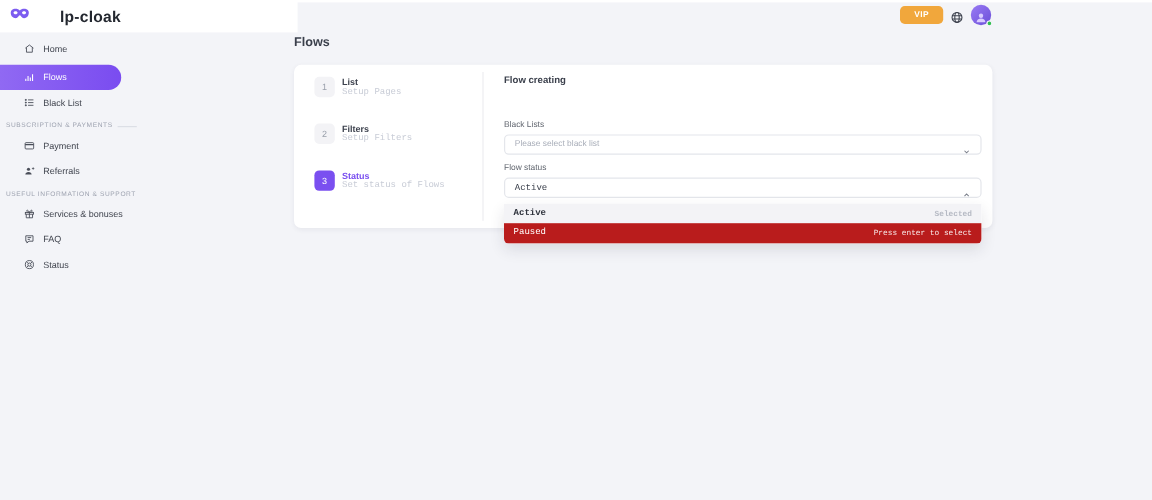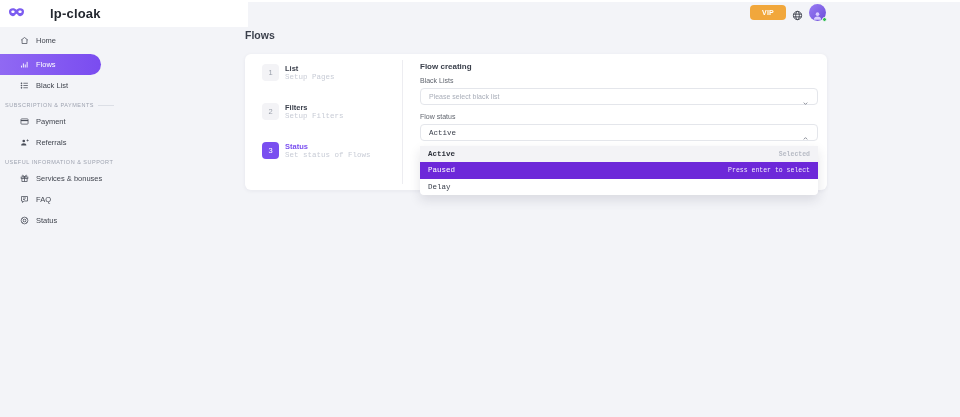--- a/index.html
+++ b/index.html
@@ -76,42 +76,42 @@
   .step-num {
     width:17px; height:17px; border-radius:4px; background:#f3f3f6;
     color:#9aa0ab; font-size:7.5px; display:flex; align-items:center; justify-content:center;
   }
   .step.active .step-num { background:#7a4ff0; color:#ffffff; }
   .step-title { font-size:7.5px; font-weight:bold; color:#3c414d; line-height:9px; }
   .step.active .step-title { color:#7a4ff0; }
   .step-sub { font-size:7.5px; color:#c8ccd6; line-height:9px;font-family:Liberation Mono, monospace; }
 
   .form { position:absolute; left:175px; top:8px; width:398px; }
-  .form-title { font-size:8px; font-weight:bold; color:#3b404c; margin-bottom:6px; }
+  .form-title { font-size:8px; font-weight:bold; color:#3b404c; margin-bottom:30px; }
   .field-label { font-size:7px; color:#61666f; margin-bottom:4px; }
   .select-box {
     position:relative; width:398px; height:17px; background:#ffffff;
     border:1px solid #e4e6eb; border-radius:4px; display:flex; align-items:center;
     padding:0 8px; margin-bottom:8px; cursor:pointer;
   }
   .select-box .caret { position:absolute; right:8px; width:7px; height:7px; color:#7a7f8a; }
   .placeholder { font-size:7px; color:#a9aeb9; }
   .select-value { font-size:7.5px; color:#3b404c; }
 
   .dropdown {
     position:absolute; left:0; top:47px; width:398px; background:#ffffff;
     border-radius:0 0 4px 4px; box-shadow:0 5px 12px rgba(30,35,60,0.12); overflow:hidden;
   }
   .option {
     height:16.3px; display:flex; align-items:center; justify-content:space-between;
     padding:0 8px; font-size:7.5px; color:#3b404c; cursor:pointer;
   }
   .option .hint { font-size:6.5px; color:#b6bac4; }
   .option.selected { background:#f3f3f6; font-weight:bold; color:#2f333d; }
-  .option.highlighted { background:#6d28d9; color:#ffffff; }
+  .option.highlighted { background:#b91c1c; color:#ffffff; }
   .option.highlighted .hint { color:rgba(255,255,255,0.9); }
 </style>
 </head>
 <body>
 
 <div class="top-line"></div>
 
 <div class="logo-panel">
   <div class="logo">
     <span>
@@ -266,20 +266,16 @@
       </div>
       <div class="dropdown" style="top:22px;">
         <div class="option selected">
           <span>Active</span>
           <span class="hint">Selected</span>
         </div>
         <div class="option highlighted">
           <span>Paused</span>
           <span class="hint">Press enter to select</span>
         </div>
-        <div class="option">
-          <span>Delay</span>
-          <span class="hint"></span>
-        </div>
       </div>
     </div>
   </div>
 </section>
 
 </body></html>

